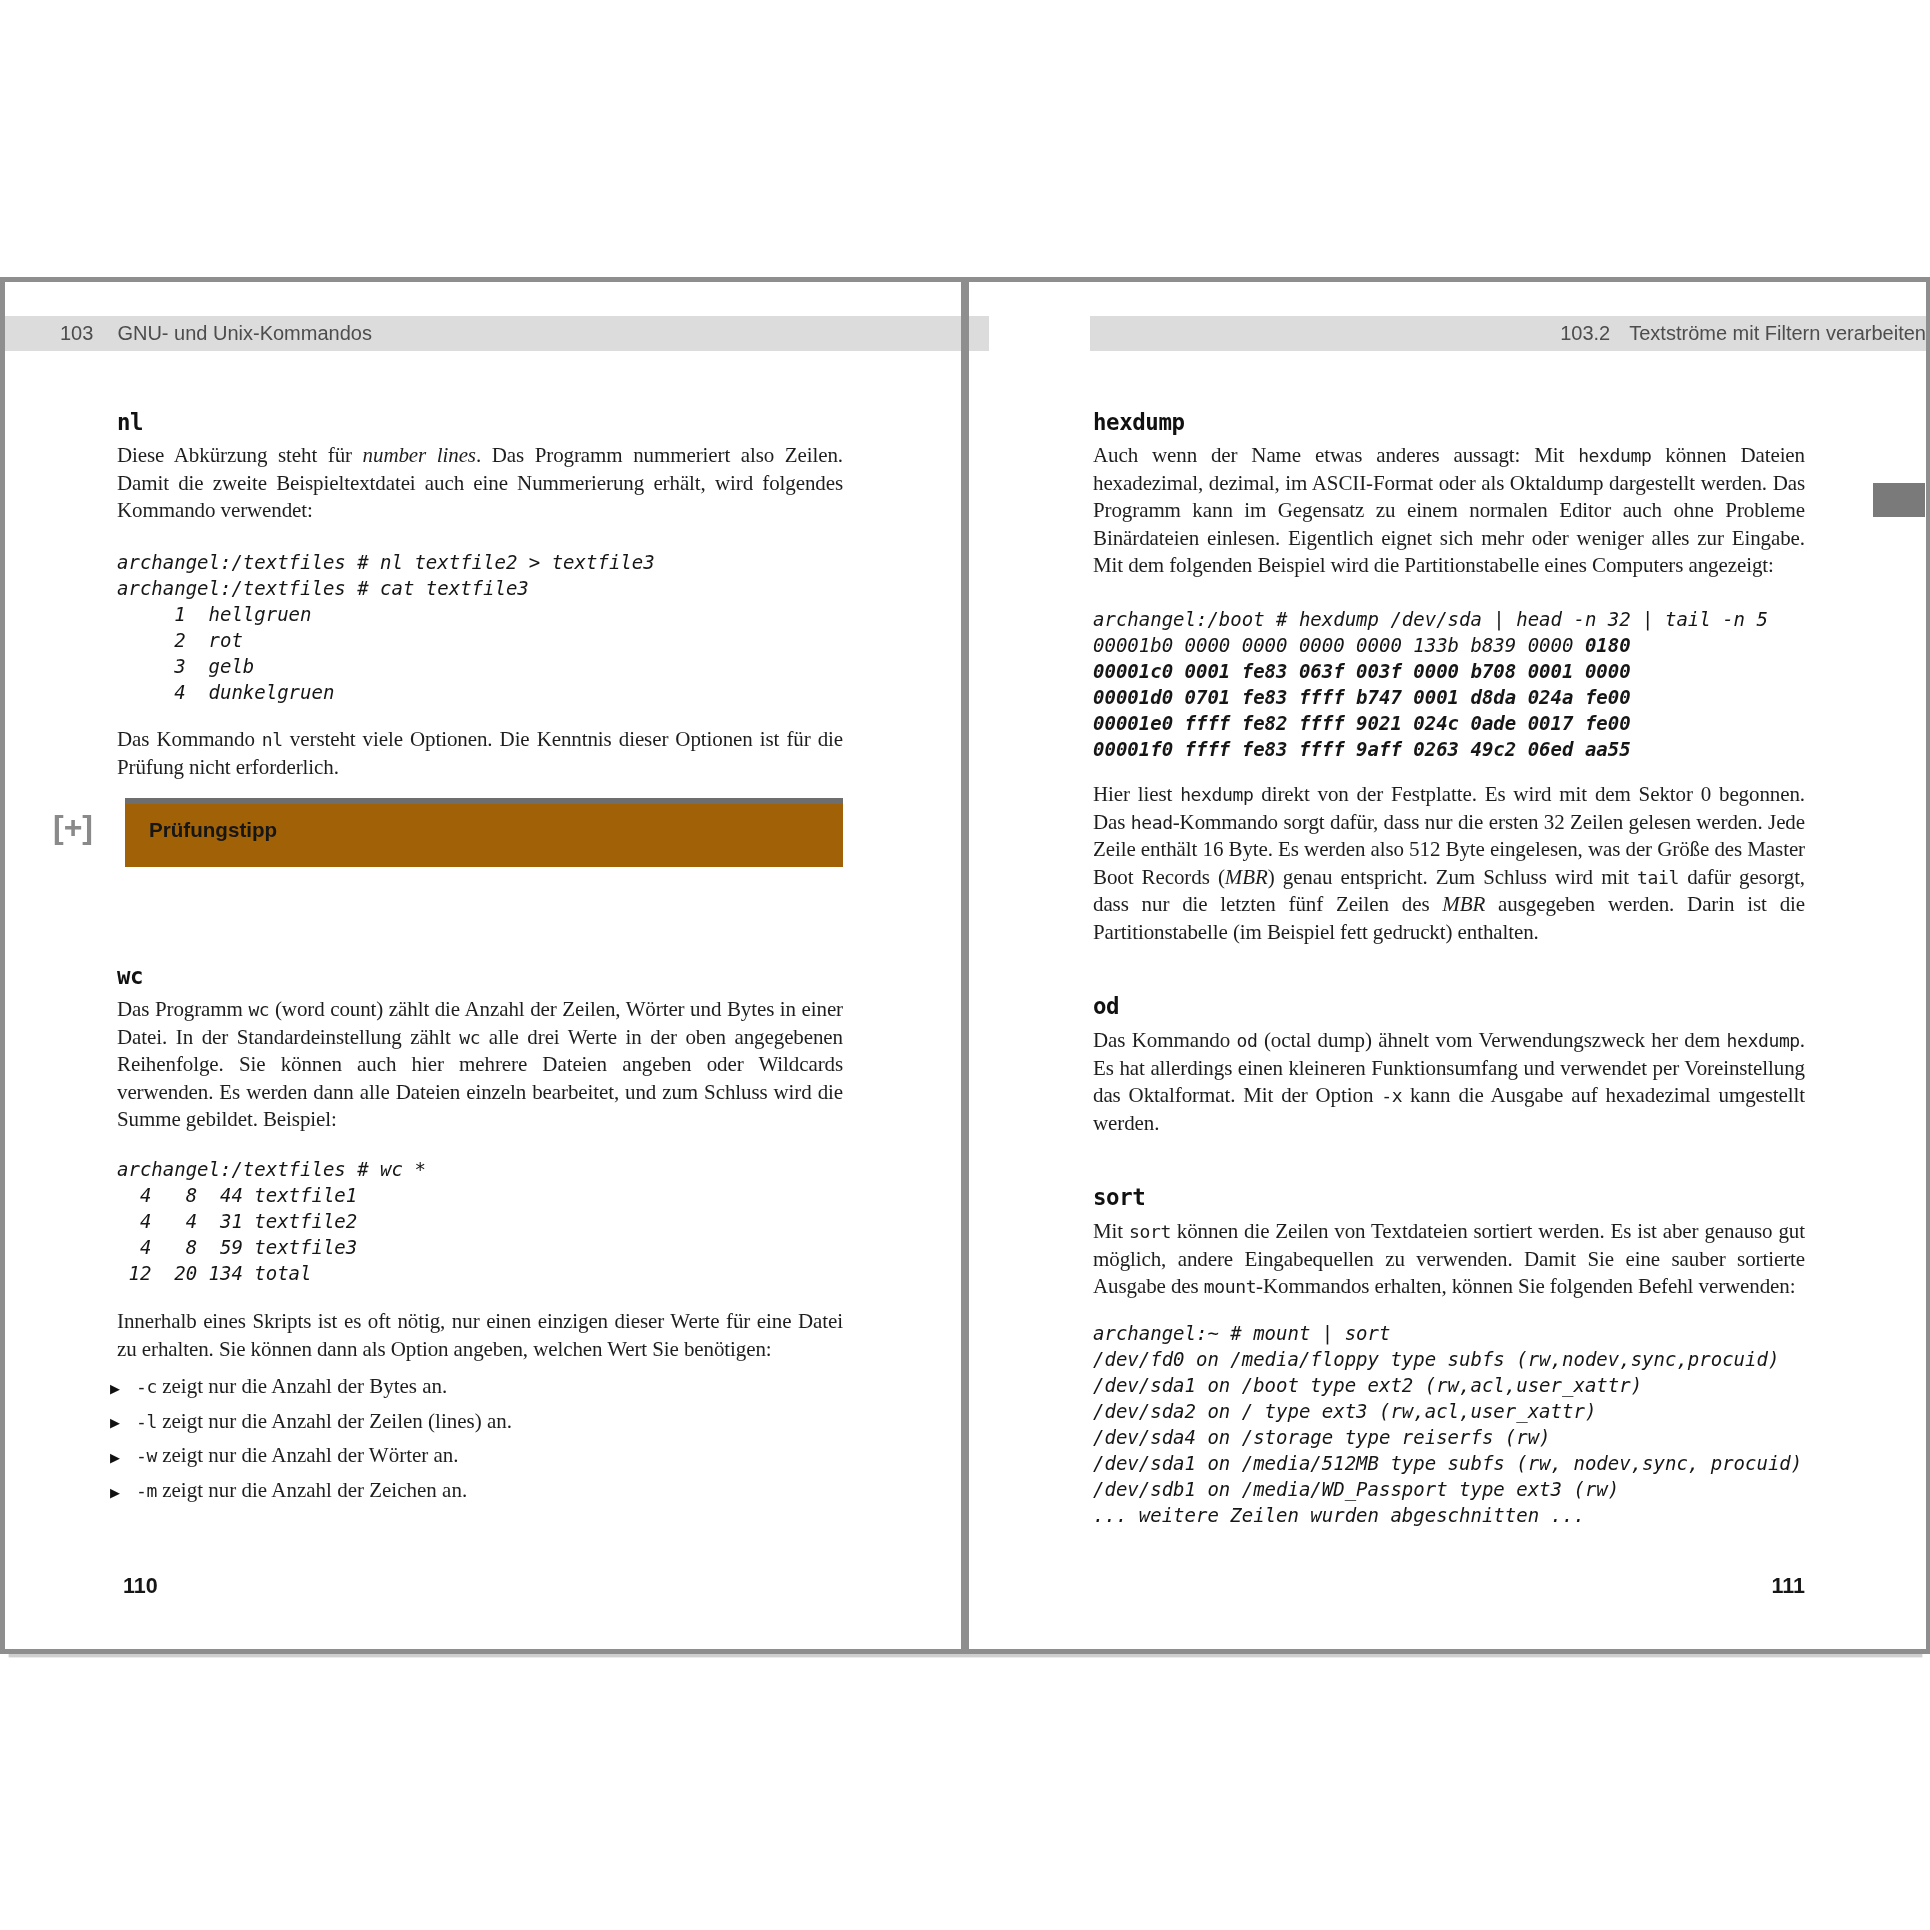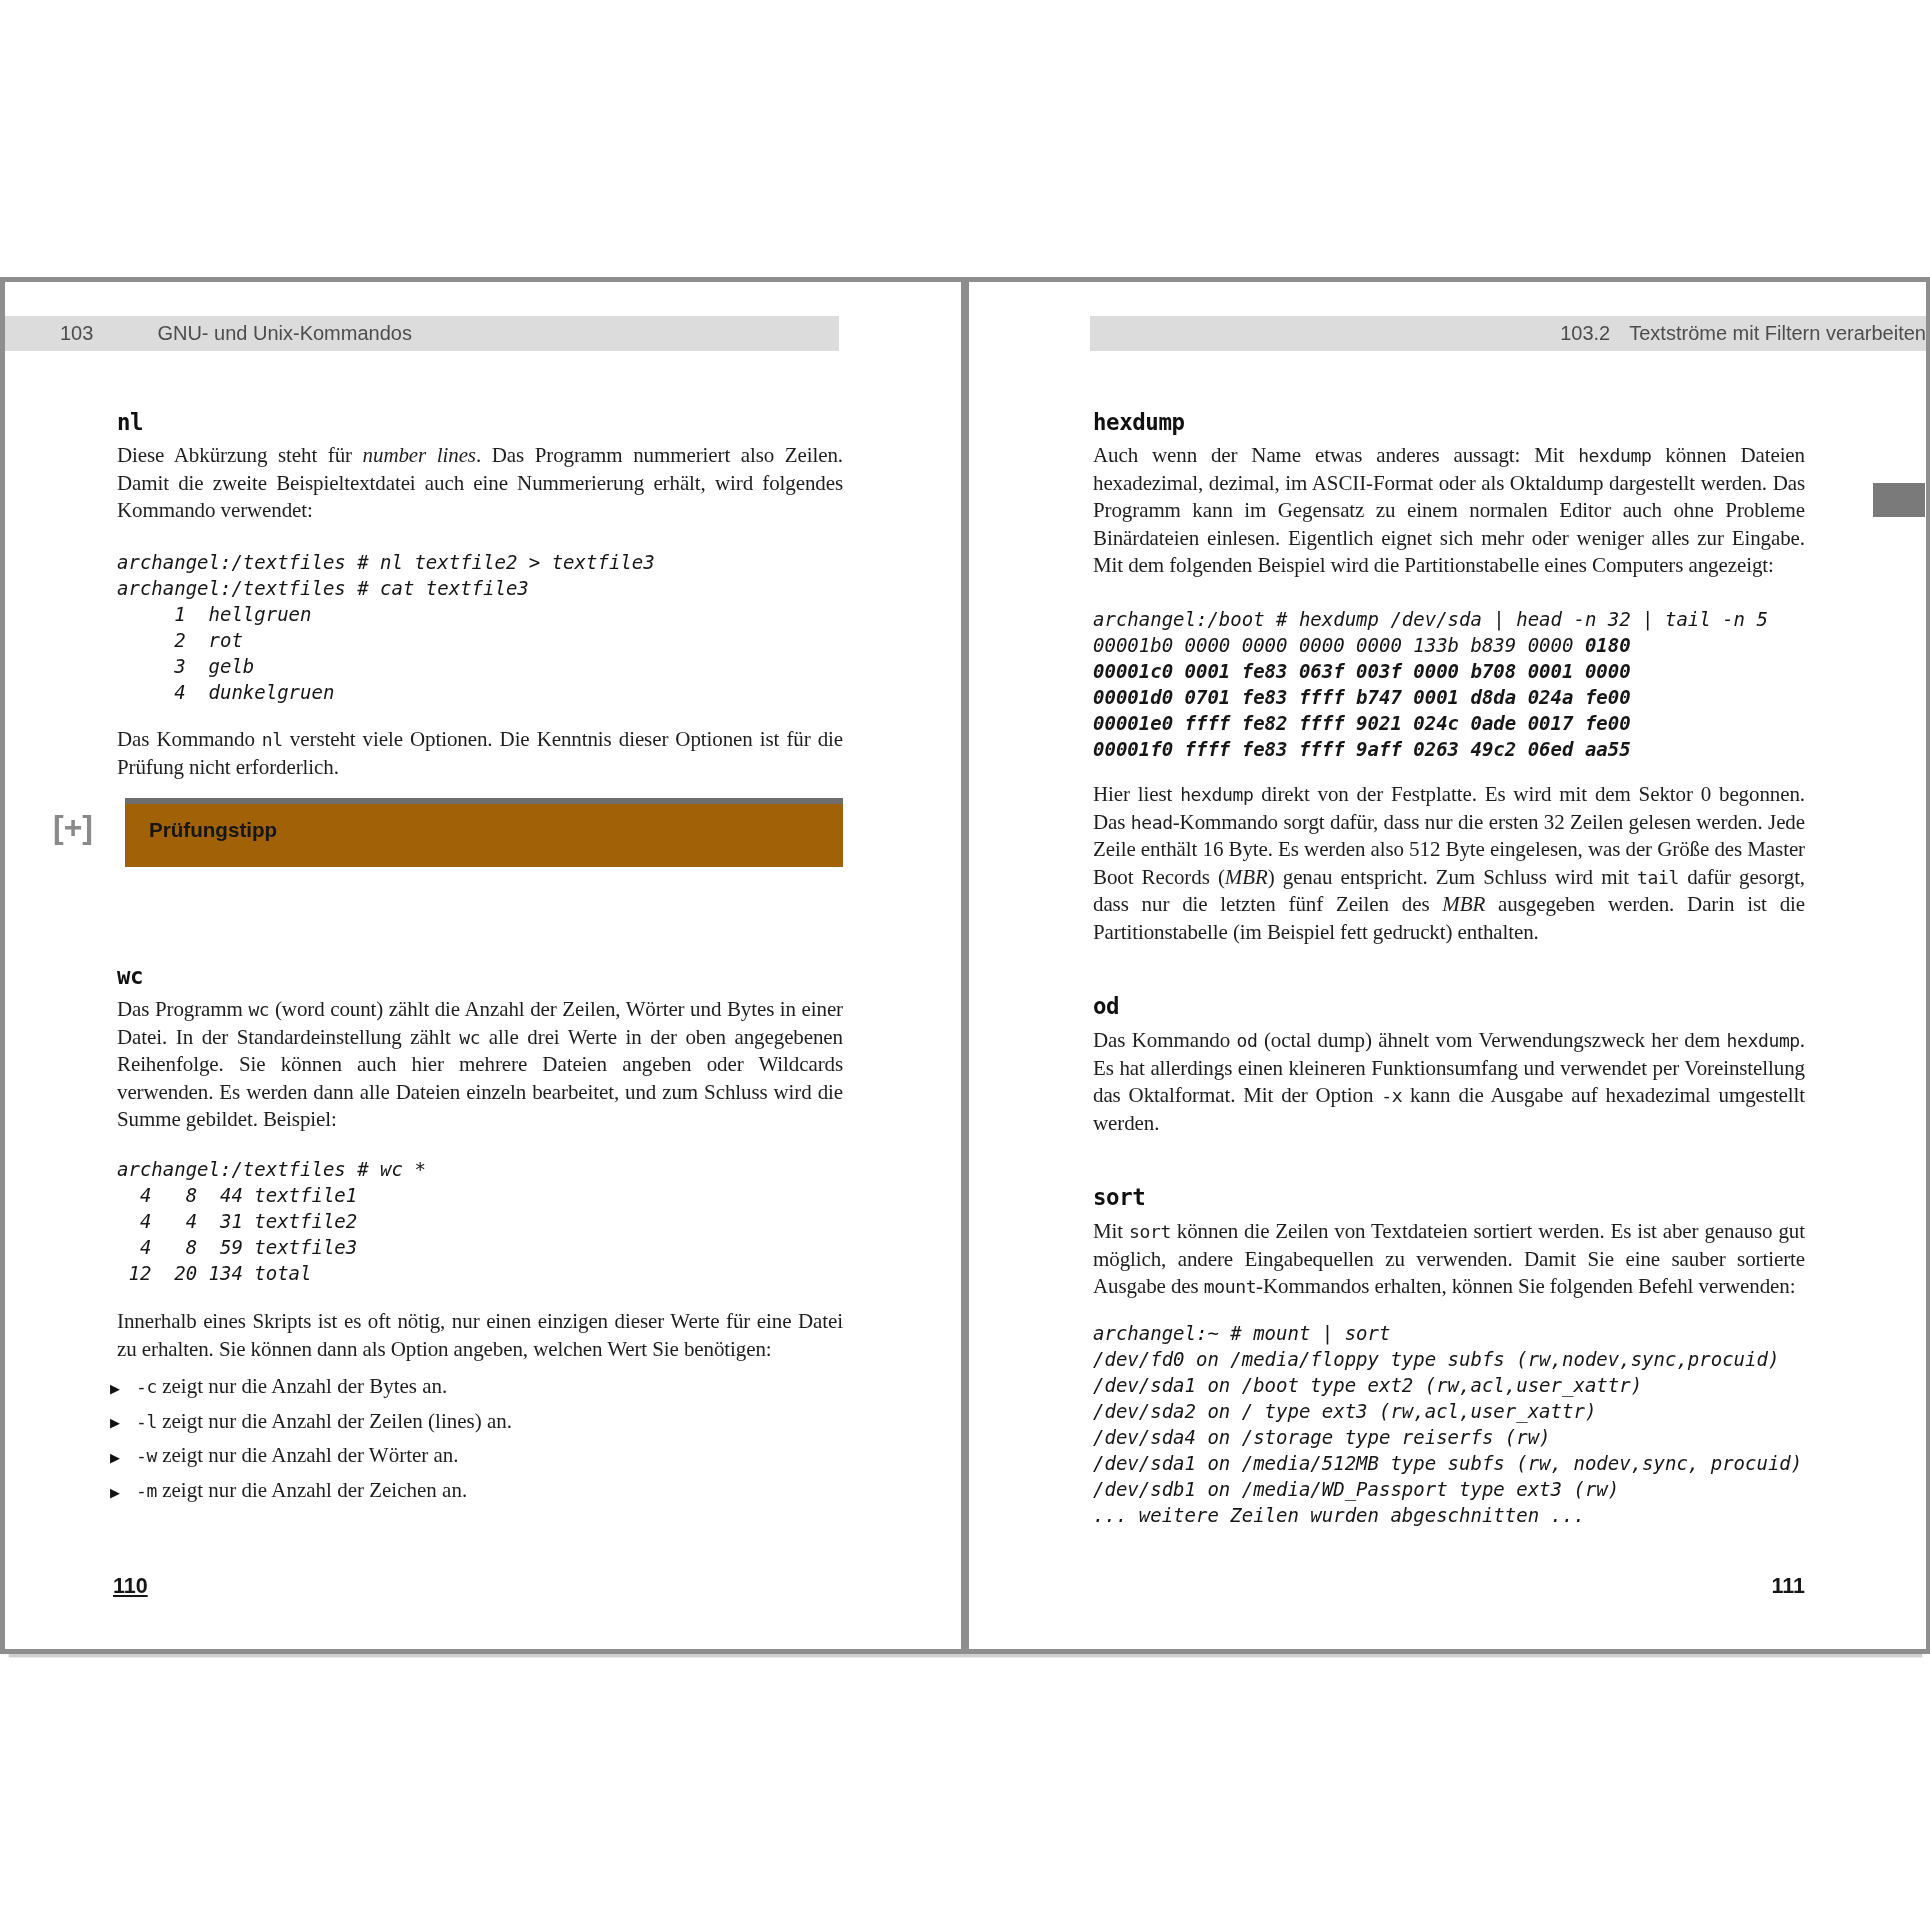--- a/index.html
+++ b/index.html
@@ -20,21 +20,21 @@
   .page.right { left:964px; width:957px; }
 
   
   .hbar {
     position:absolute; top:34px; height:35px; background:#dcdcdc;
     display:flex; align-items:center;
     font-family:"Liberation Sans", sans-serif; font-size:20px; color:#4d4d4d;
     white-space:nowrap;
   }
   .hbar .hnum { font-weight:400; }
-  .page.left  .hbar { left:0; width:834px; padding-left:55px; box-sizing:border-box;gap:40px; }
+  .page.left  .hbar { left:0; width:984px; padding-left:55px; box-sizing:border-box; }
   .page.left  .hbar .htitle { margin-left:24px;text-align:center; }
   .page.right .hbar { left:121px; right:0; justify-content:flex-end; box-sizing:border-box; }
   .page.right .hbar .htitle { margin-left:19px; }
 
   
   .edge-tab { position:absolute; left:904px; top:201px; width:52px; height:34px; background:#7a7a7a; }
 
   
   .blk { position:absolute; margin:0; }
   .page.left  .blk { left:112px; width:726px; }
@@ -82,21 +82,21 @@
   ul.bullets li .marker {
     position:absolute; left:0; top:2.6px; font-size:13px; color:#111;
     font-family:"DejaVu Sans", sans-serif;
   }
   ul.bullets li .m { font-family:"DejaVu Sans Mono", monospace; font-size:0.86em; letter-spacing:-0.4px; }
 
   .pagenum {
     position:absolute; font-family:"Liberation Sans", sans-serif;
     font-weight:bold; font-size:21.5px; color:#161616;
   }
-  .page.left  .pagenum { left:108px; top:1292px;text-decoration:underline; }
+  .page.left  .pagenum { left:118px; top:1292px; }
   .page.right .pagenum { left:124px; width:712px; top:1292px; text-align:right; }
 </style>
 </head>
 <body>
 
 <div class="canvas">
   <div class="spread">
 
     <section class="page left">
       <header class="hbar">

